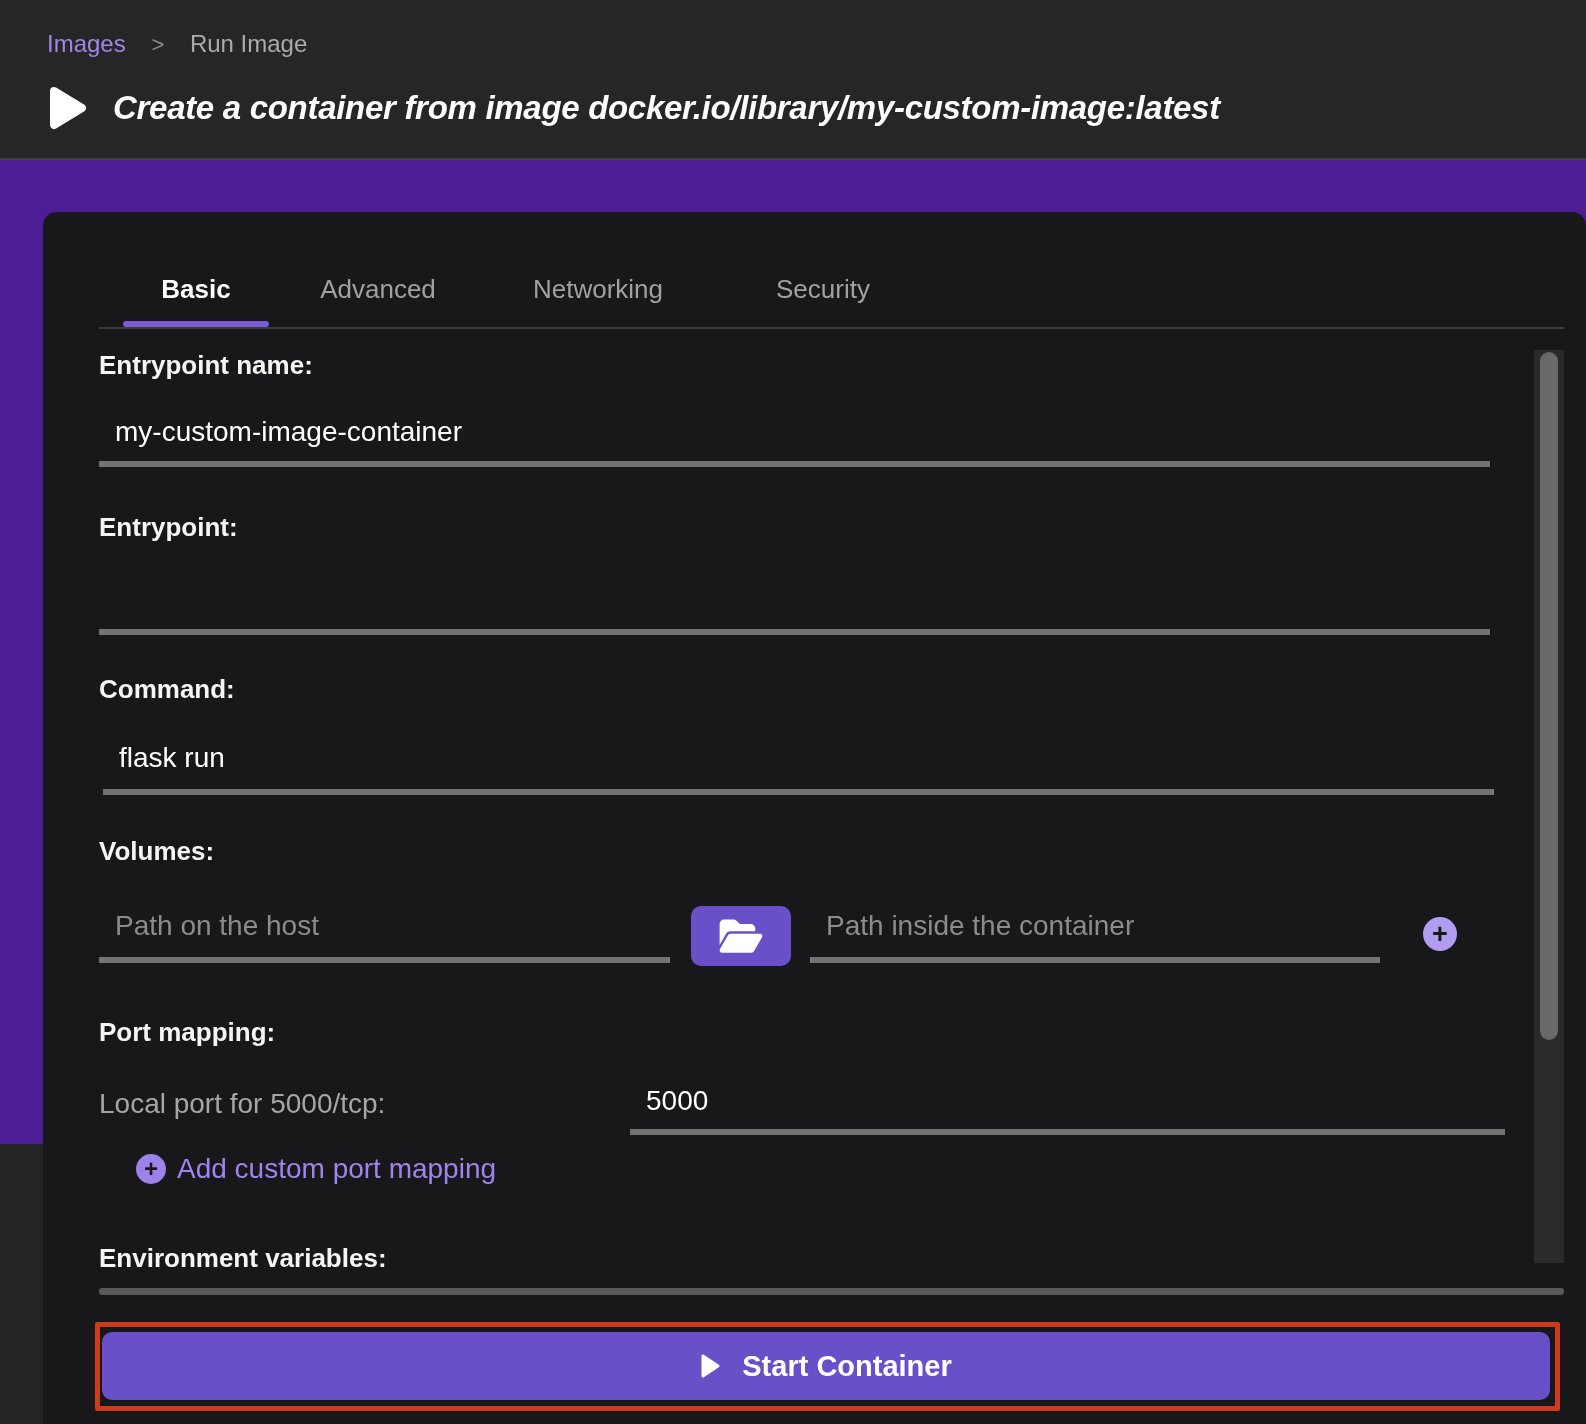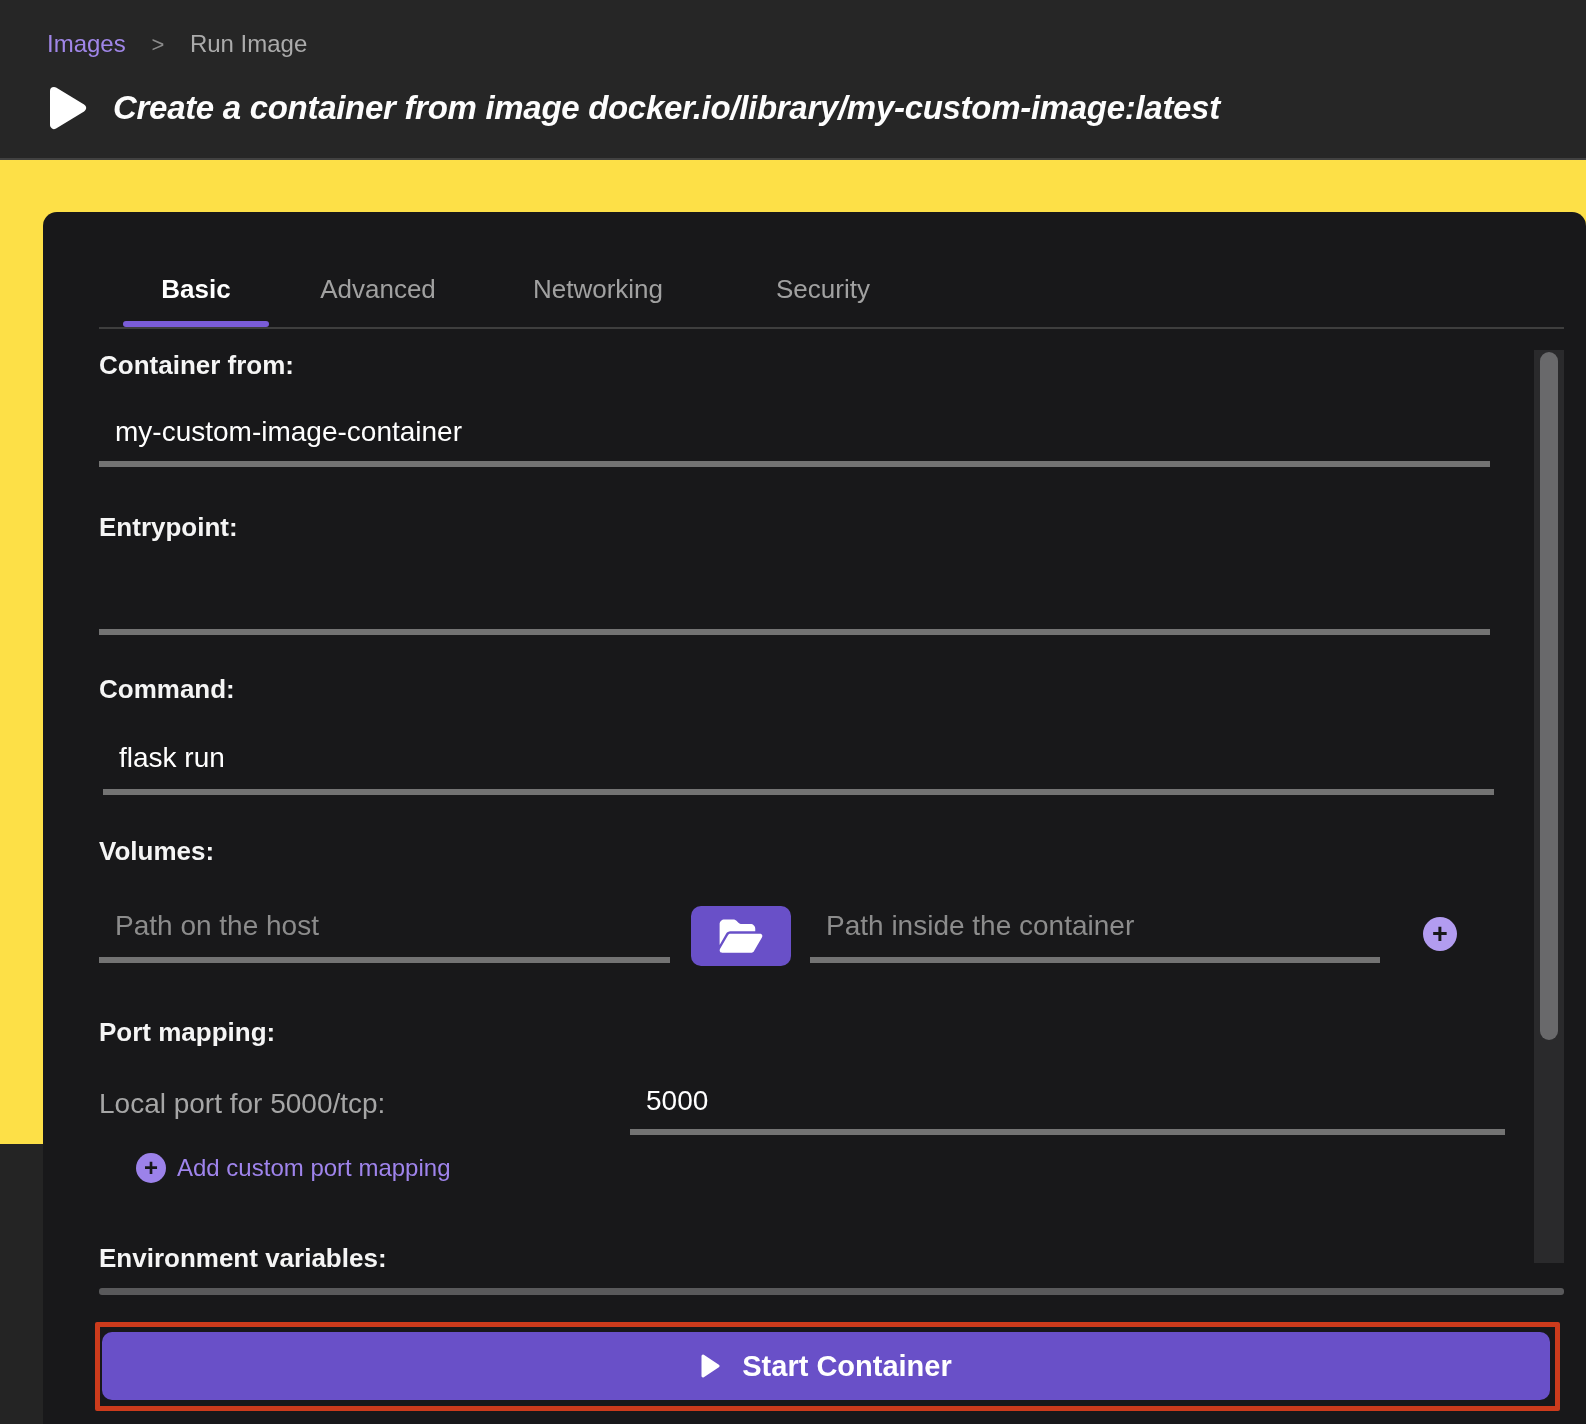--- a/index.html
+++ b/index.html
@@ -2,21 +2,21 @@
 <html><head>
 <meta charset="utf-8">
 <style>
   * { margin: 0; padding: 0; box-sizing: border-box; }
   html, body { width: 1586px; height: 1424px; overflow: hidden; }
   body {
     font-family: "Liberation Sans", sans-serif;
     background: #242424;
     color: #fff;
   }
-  .page { position: relative; width: 1586px; height: 1144px; background: #fde047; }
+  .page { position: relative; width: 1586px; height: 1144px; background: #4c1d95; }
 
   
   .header {
     position: absolute; left: 0; top: 0; width: 1586px; height: 160px;
     background: #262626; border-bottom: 2px solid #414141;
   }
   .breadcrumb { position: absolute; left: 47px; top: 30px; font-size: 24px; white-space: nowrap; }
   .crumb-link { color: #a086e8; cursor: pointer; }
   .crumb-sep { color: #8b8b8b; margin: 0 19px; font-size: 22px; }
   .crumb-current { color: #ababab; }
@@ -78,21 +78,21 @@
 
   .lbl-port-mapping { top: 688px; }
   .lbl-local-port { position: absolute; left: 56px; top: 759px; font-size: 28px; color: #a6a6a6; white-space: nowrap; }
   .in-local-port { left: 587px; top: 749px; width: 875px; height: 57px; }
 
   .add-custom { position: absolute; left: 93px; top: 824px; display: flex; align-items: center; gap: 11px; cursor: pointer; }
   .add-custom-circle {
     width: 30px; height: 30px; border-radius: 50%; background: #9c82ea;
     color: #18181a; font-size: 24px; font-weight: 700; line-height: 29px; text-align: center; flex: 0 0 auto;
   }
-  .add-custom-label { color: #9f84ec; font-size: 24px; font-weight: 500; white-space: nowrap; }
+  .add-custom-label { color: #9f84ec; font-size: 28px; font-weight: 500; white-space: nowrap; }
 
   .lbl-env { top: 914px; }
 
   
   .vscroll-track { position: absolute; left: 1491px; top: 138px; width: 30px; height: 913px; background: #2a2a2c; }
   .vscroll-thumb { position: absolute; left: 6px; top: 2px; width: 18px; height: 688px; background: #69696b; border-radius: 9px; }
   .hscroll-thumb { position: absolute; left: 56px; top: 1076px; width: 1465px; height: 7px; background: #59595b; border-radius: 3px; }
 
   
   .start-btn {
@@ -132,21 +132,21 @@
 
     <div class="tab tab-basic active">Basic</div>
     <div class="tab tab-advanced">Advanced</div>
     <div class="tab tab-networking">Networking</div>
     <div class="tab tab-security">Security</div>
     <div class="tab-underline"></div>
     <div class="tabs-divider"></div>
 
     <div class="form">
 
-      <div class="field-label lbl-container-name">Container from:</div>
+      <div class="field-label lbl-container-name">Entrypoint name:</div>
       <input class="txt-input in-container-name" type="text" value="my-custom-image-container" style="">
 
       <div class="field-label lbl-entrypoint">Entrypoint:</div>
       <input class="txt-input in-entrypoint" type="text" value="" style="">
 
       <div class="field-label lbl-command">Command:</div>
       <input class="txt-input in-command" type="text" value="flask run" style="">
 
       <div class="field-label lbl-volumes">Volumes:</div>
       <input class="txt-input in-volume-host" type="text" placeholder="Path on the host" style="">

